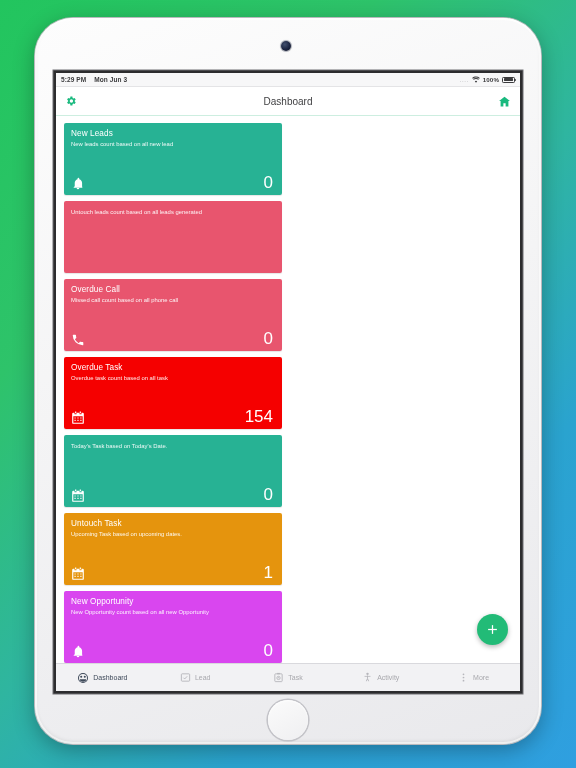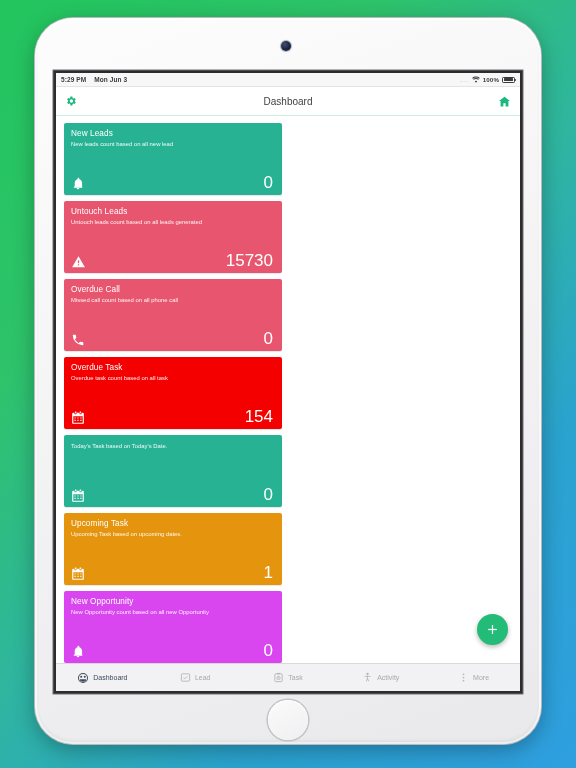--- a/index.html
+++ b/index.html
@@ -166,30 +166,21 @@
             <span class="card-icon">
               <svg width="14" height="15" viewBox="0 0 24 24" fill="#fff">
                 <path d="M12 22a2.3 2.3 0 002.3-2.2H9.7A2.3 2.3 0 0012 22zm7-5.3v-5.4c0-3.3-1.8-6-4.8-6.8v-.7a1.5 1.5 0 10-3 0v.7c-3 .8-4.8 3.5-4.8 6.8v5.4L4.6 18.3v1.1h14.8v-1.1L19 16.7z"></path>
               </svg>
             </span>
             <span class="card-value">0</span>
           </div>
         </div>
 
         <div class="card" style="background:#e8556e">
-          <div class="card-title">Untouch Leads</div>
           <div class="card-sub">Untouch leads count based on all leads generated</div>
-          <div class="card-foot">
-            <span class="card-icon">
-              <svg width="15" height="14" viewBox="0 0 24 24" fill="#fff">
-                <path d="M1 21h22L12 2 1 21zm12-3h-2v-2h2v2zm0-4h-2V9h2v5z"></path>
-              </svg>
-            </span>
-            <span class="card-value">15730</span>
-          </div>
         </div>
 
         <div class="card" style="background:#e8556e">
           <div class="card-title">Overdue Call</div>
           <div class="card-sub">Missed call count based on all phone call</div>
           <div class="card-foot">
             <span class="card-icon">
               <svg width="14" height="14" viewBox="0 0 24 24" fill="#fff">
                 <path d="M6.6 10.8a15.1 15.1 0 006.6 6.6l2.2-2.2c.3-.3.7-.4 1-.2 1.2.4 2.4.6 3.7.6.6 0 1 .4 1 1V20c0 .6-.4 1-1 1A17 17 0 013 4c0-.6.4-1 1-1h3.5c.6 0 1 .4 1 1 0 1.3.2 2.5.6 3.7.1.3 0 .7-.2 1l-2.3 2.1z"></path>
               </svg>
@@ -221,21 +212,21 @@
                 <path d="M7 1h2v3H7zM15 1h2v3h-2z"></path>
                 <path d="M20 3h-2v2.4h-3.4V3H9.4v2.4H6V3H4a2 2 0 00-2 2v15a2 2 0 002 2h16a2 2 0 002-2V5a2 2 0 00-2-2zm0 17H4V9h16v11z"></path>
                 <path d="M6 11h2v2H6zm5 0h2v2h-2zm5 0h2v2h-2zM6 15h2v2H6zm5 0h2v2h-2zm5 0h2v2h-2z"></path>
               </svg>
             </span>
             <span class="card-value">0</span>
           </div>
         </div>
 
         <div class="card" style="background:#e5940d">
-          <div class="card-title">Upcoming Task</div>
+          <div class="card-title">Untouch Task</div>
           <div class="card-sub">Upcoming Task based on upcoming dates.</div>
           <div class="card-foot">
             <span class="card-icon">
               <svg width="14" height="14" viewBox="0 0 24 24" fill="#fff">
                 <path d="M7 1h2v3H7zM15 1h2v3h-2z"></path>
                 <path d="M20 3h-2v2.4h-3.4V3H9.4v2.4H6V3H4a2 2 0 00-2 2v15a2 2 0 002 2h16a2 2 0 002-2V5a2 2 0 00-2-2zm0 17H4V9h16v11z"></path>
                 <path d="M6 11h2v2H6zm5 0h2v2h-2zm5 0h2v2h-2zM6 15h2v2H6zm5 0h2v2h-2zm5 0h2v2h-2z"></path>
               </svg>
             </span>
             <span class="card-value">1</span>

